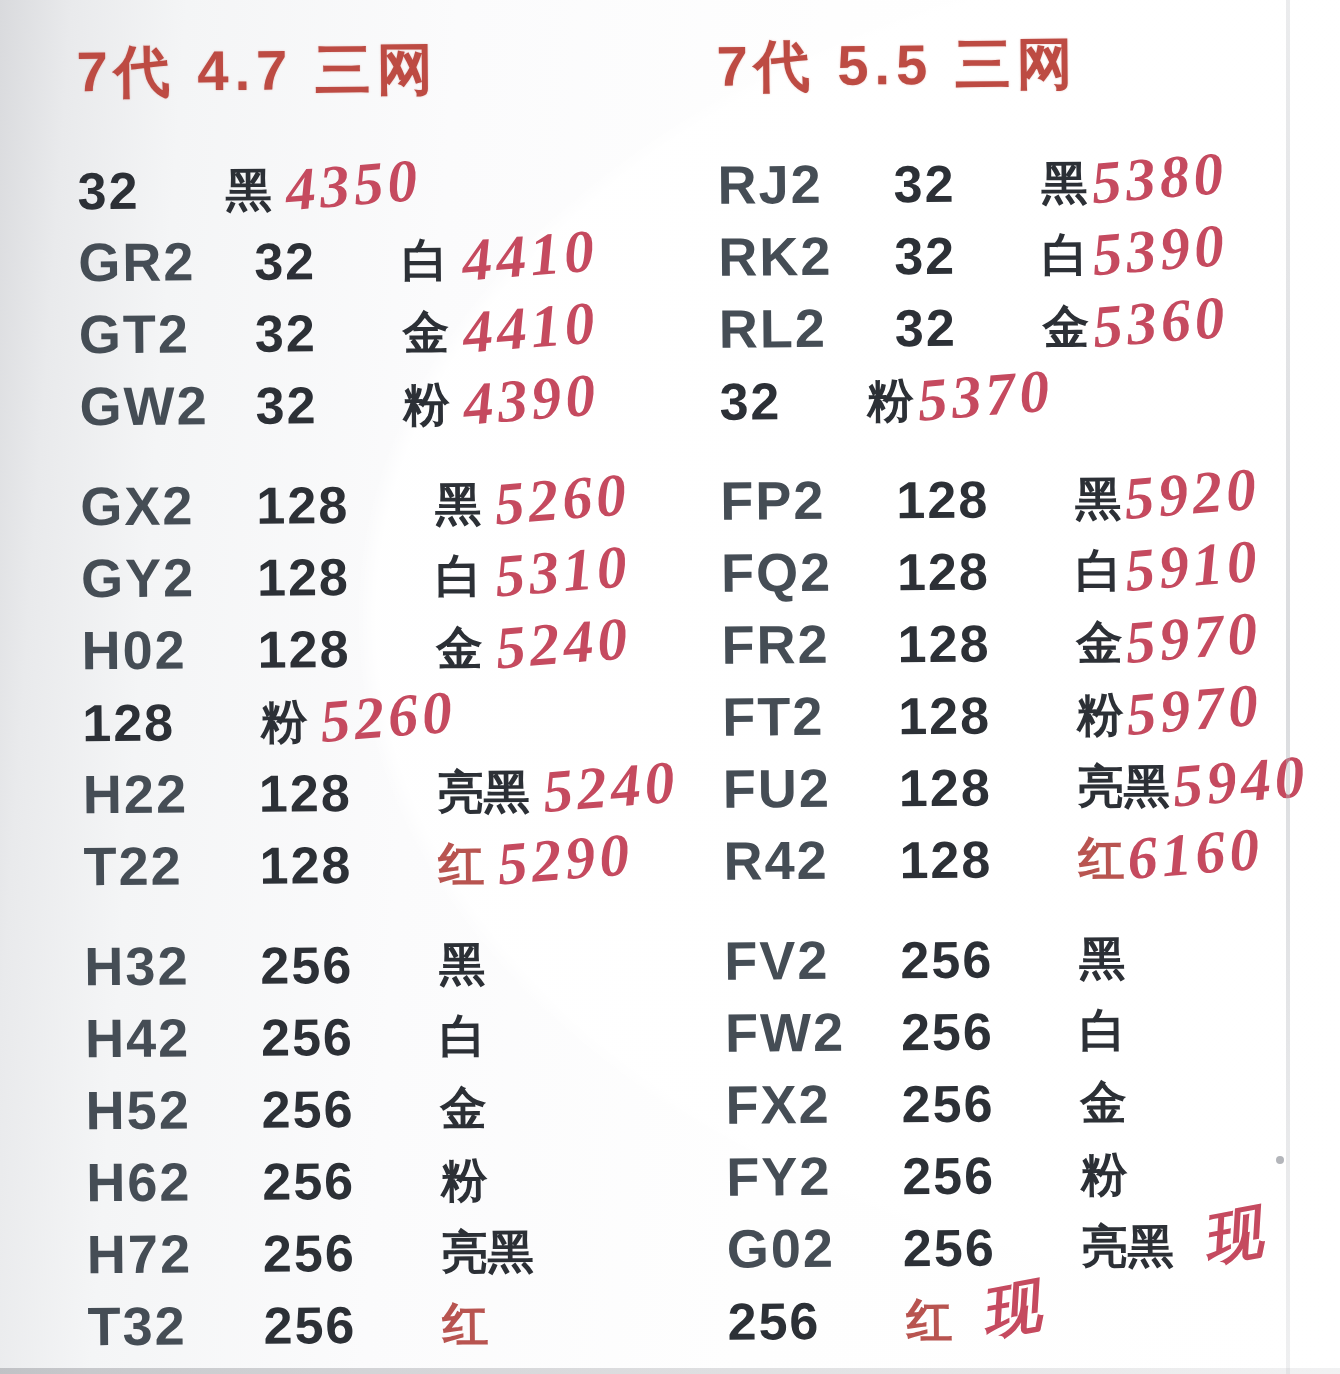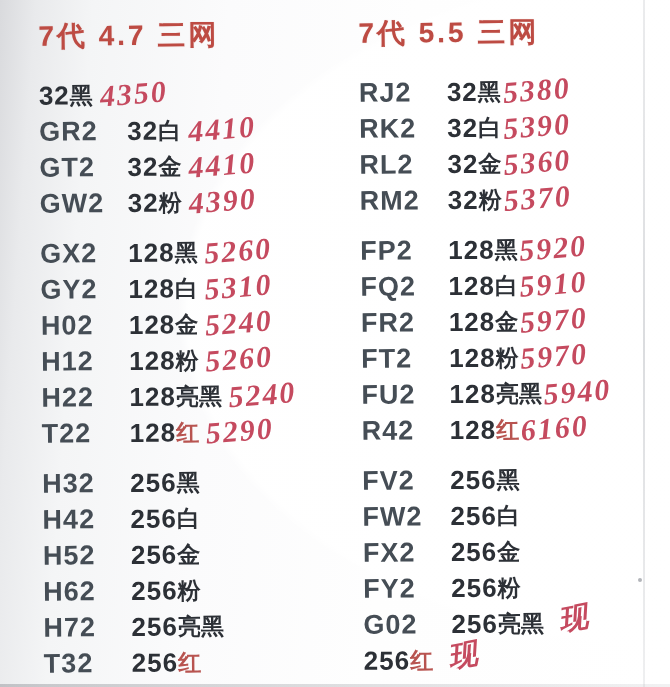--- a/index.html
+++ b/index.html
@@ -44,21 +44,21 @@
     align-items: center;
     white-space: nowrap;
   }
   .code {
     flex: 0 0 88px;
     font-size: 27px;
     font-weight: 600;
     letter-spacing: 1px;
     color: var(--code-gray, #454d55);
   }
-  .spec { display: inline-flex; align-items: flex-end; }
+  .spec { display: inline-flex; align-items: flex-end; gap: 43px; }
   .size {
     font-size: 26px;
     font-weight: 700;
     letter-spacing: 1px;
     color: var(--print-dark, #2c3036);
   }
   .colorlbl {
     font-size: 23px;
     font-weight: 700;
     color: var(--print-dark, #2c3036);
@@ -181,21 +181,20 @@
     <span class="code">H02</span>
     <span class="spec">
                 <span class="size">128</span>
                 <span class="colorlbl">金</span>
               </span>
     <span class="price hand">5240</span>
 
   </div>
 
   <div class="row">
-    <span class="code">H12</span>
     <span class="spec">
                 <span class="size">128</span>
                 <span class="colorlbl">粉</span>
               </span>
     <span class="price hand">5260</span>
 
   </div>
 
   <div class="row">
     <span class="code">H22</span>
@@ -302,21 +301,20 @@
     <span class="code">RL2</span>
     <span class="spec">
                 <span class="size">32</span>
                 <span class="colorlbl">金</span>
               </span>
     <span class="price hand">5360</span>
 
   </div>
 
   <div class="row">
-    <span class="code">RM2</span>
     <span class="spec">
                 <span class="size">32</span>
                 <span class="colorlbl">粉</span>
               </span>
     <span class="price hand">5370</span>
 
   </div>
 </div>
           <div class="group">
   <div class="row">

